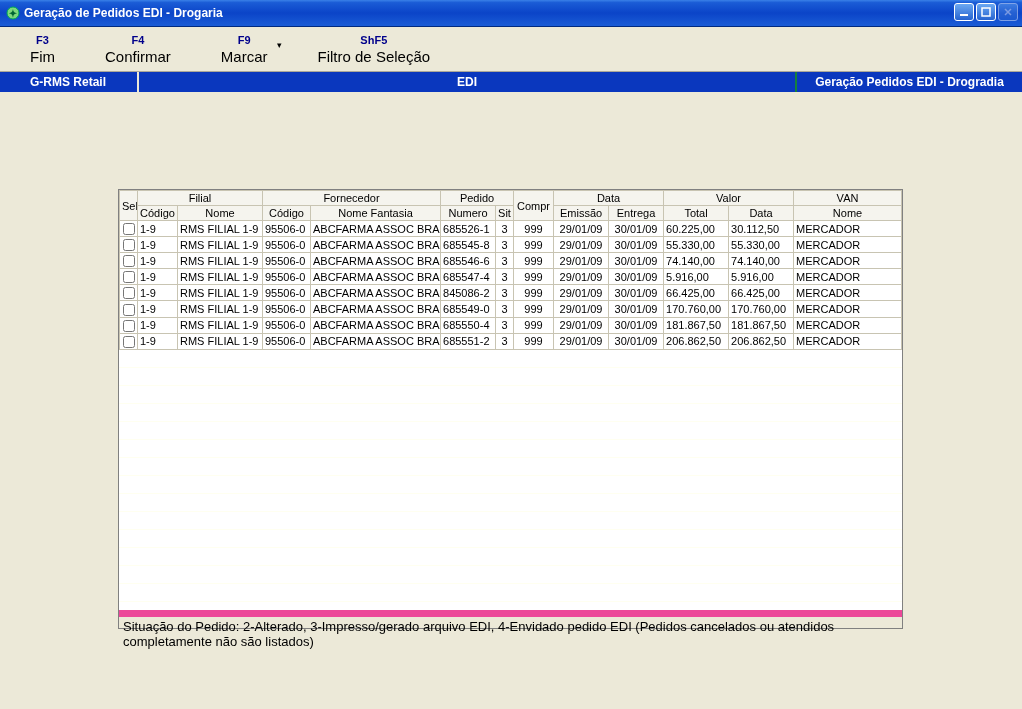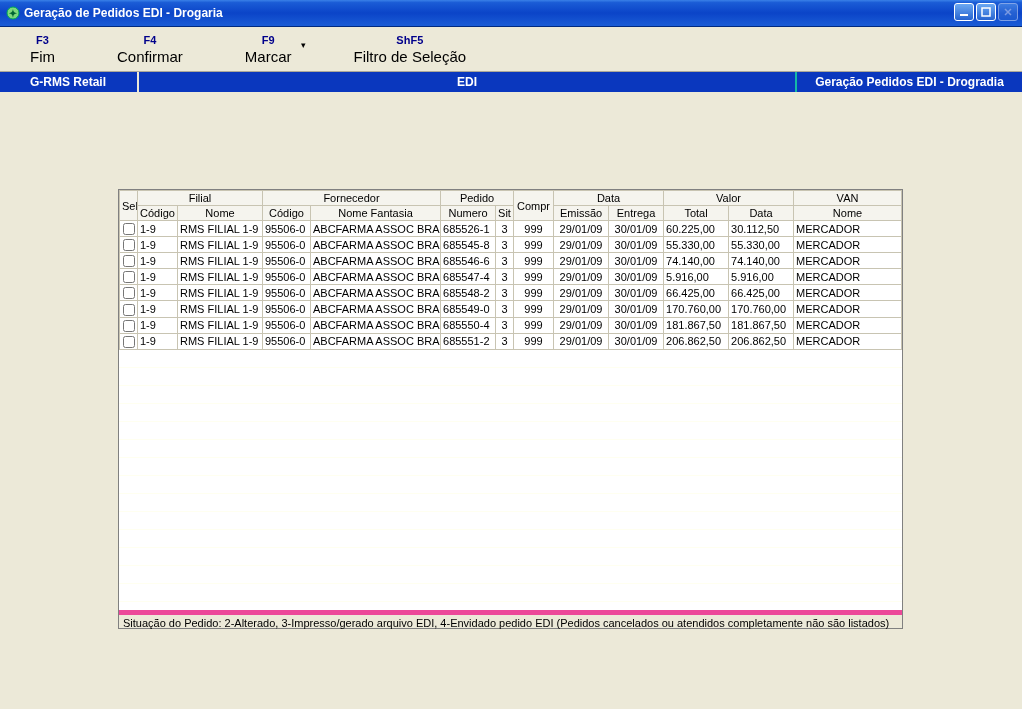--- a/index.html
+++ b/index.html
@@ -56,21 +56,20 @@
     opacity: 0.45;
     cursor: default;
   }
   .toolbar {
     height: 44px;
     background: #ece9d8;
     display: flex;
     align-items: center;
     padding-left: 30px;
     border-bottom: 1px solid #aca899;
-    gap: 12px;
   }
   .tool-item {
     text-align: center;
     margin-right: 50px;
     cursor: pointer;
     position: relative;
   }
   .tool-key {
     color: #00008b;
     font-weight: bold;
@@ -103,21 +102,21 @@
     padding-left: 6px;
     border-right: 2px solid #ece9d8;
     height: 100%;
     display:flex;
     align-items:center;
     box-sizing: border-box;
   }
   .blue-bar .seg-mid {
     flex: 1;
     text-align: center;
-    border-right: 2px solid #14b8a6;
+    border-right: 2px solid #15803d;
     height:100%;
     display:flex;
     align-items:center;
     justify-content:center;
   }
   .blue-bar .seg-right {
     width: 225px;
     text-align: right;
     height:100%;
     display:flex;
@@ -171,23 +170,23 @@
       #fffff0 17px, #fffff0 18px
     );
   }
 
   .status-footer {
     position: absolute;
     bottom: 0;
     left: 0;
     right: 0;
     height: 18px;
-    border-top: 5px solid #ec4899;
+    border-top: 7px solid #ec4899;
     background: #ece9d8;
-    font-size: 11px;
+    font-size: 13px;
     color: #000;
     padding: 2px 4px;
     box-sizing: border-box;
   }
 
   input[type=checkbox] {
     margin: 0;
     width:12px;
     height:12px;
     vertical-align:middle;
@@ -353,21 +352,21 @@
           <td class="num">5.916,00</td>
           <td class="num">5.916,00</td>
           <td>MERCADOR</td>
         </tr>
         <tr>
           <td class="ctr"><input type="checkbox" style=""></td>
           <td class="num">1-9</td>
           <td>RMS FILIAL 1-9</td>
           <td class="num">95506-0</td>
           <td>ABCFARMA ASSOC BRAS</td>
-          <td class="num">685548-2</td>
+          <td class="num">845086-2</td>
           <td class="ctr">3</td>
           <td class="ctr">999</td>
           <td class="ctr">29/01/09</td>
           <td class="ctr">30/01/09</td>
           <td class="num">66.425,00</td>
           <td class="num">66.425,00</td>
           <td>MERCADOR</td>
         </tr>
         <tr>
           <td class="ctr"><input type="checkbox" style=""></td>

